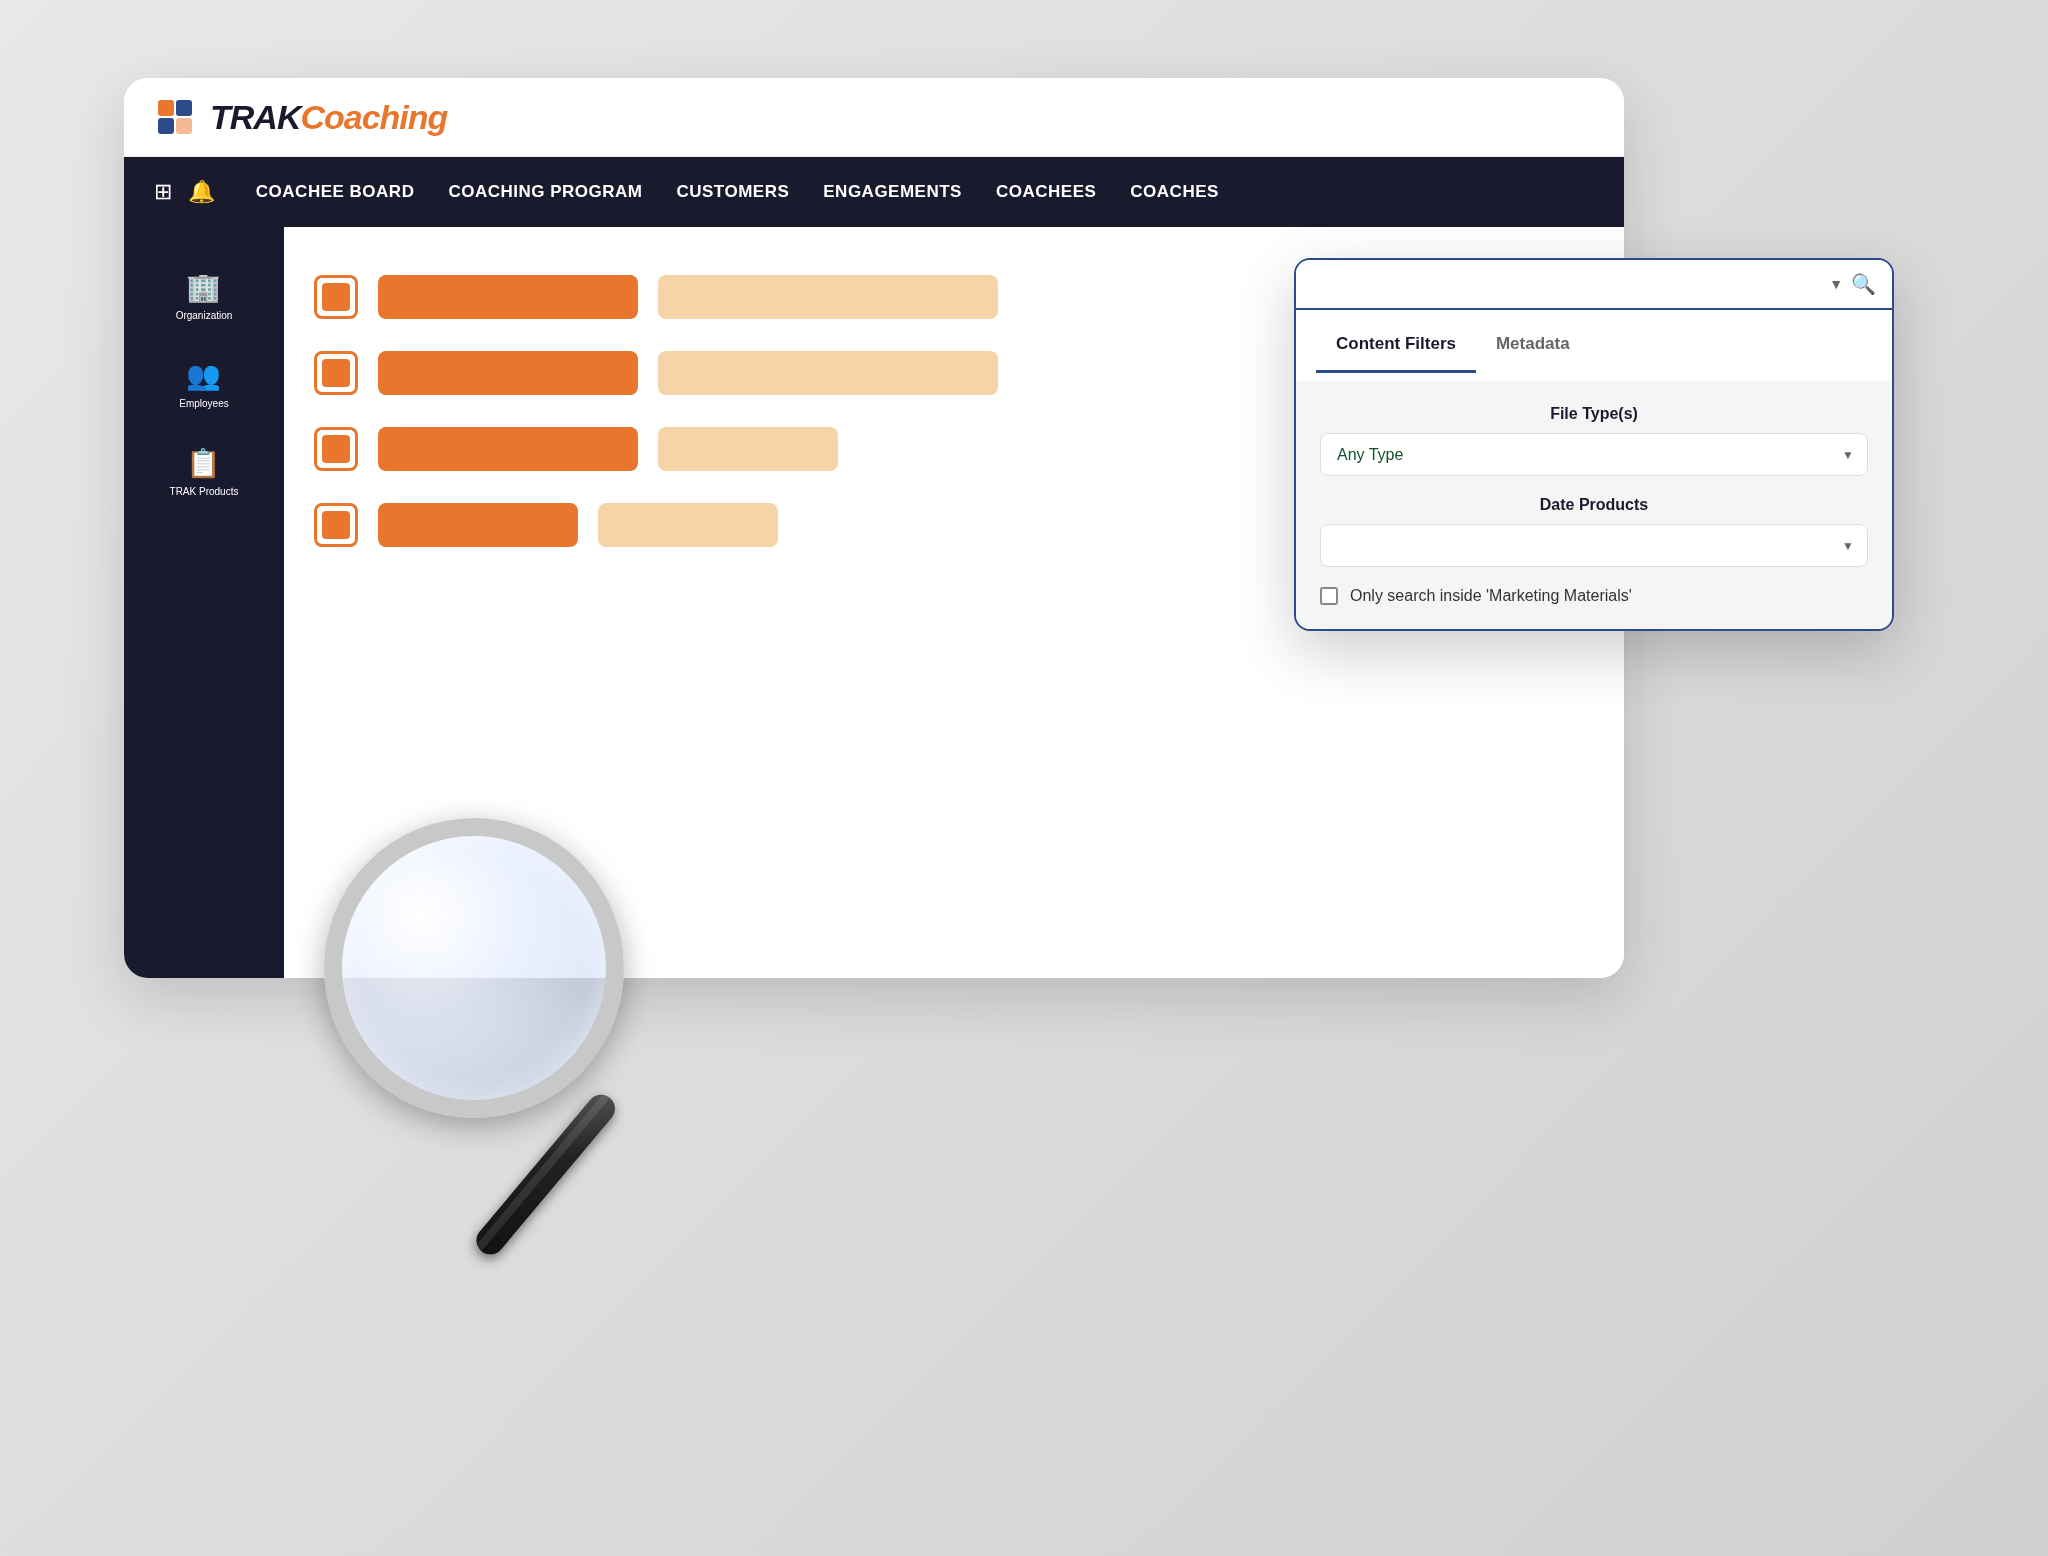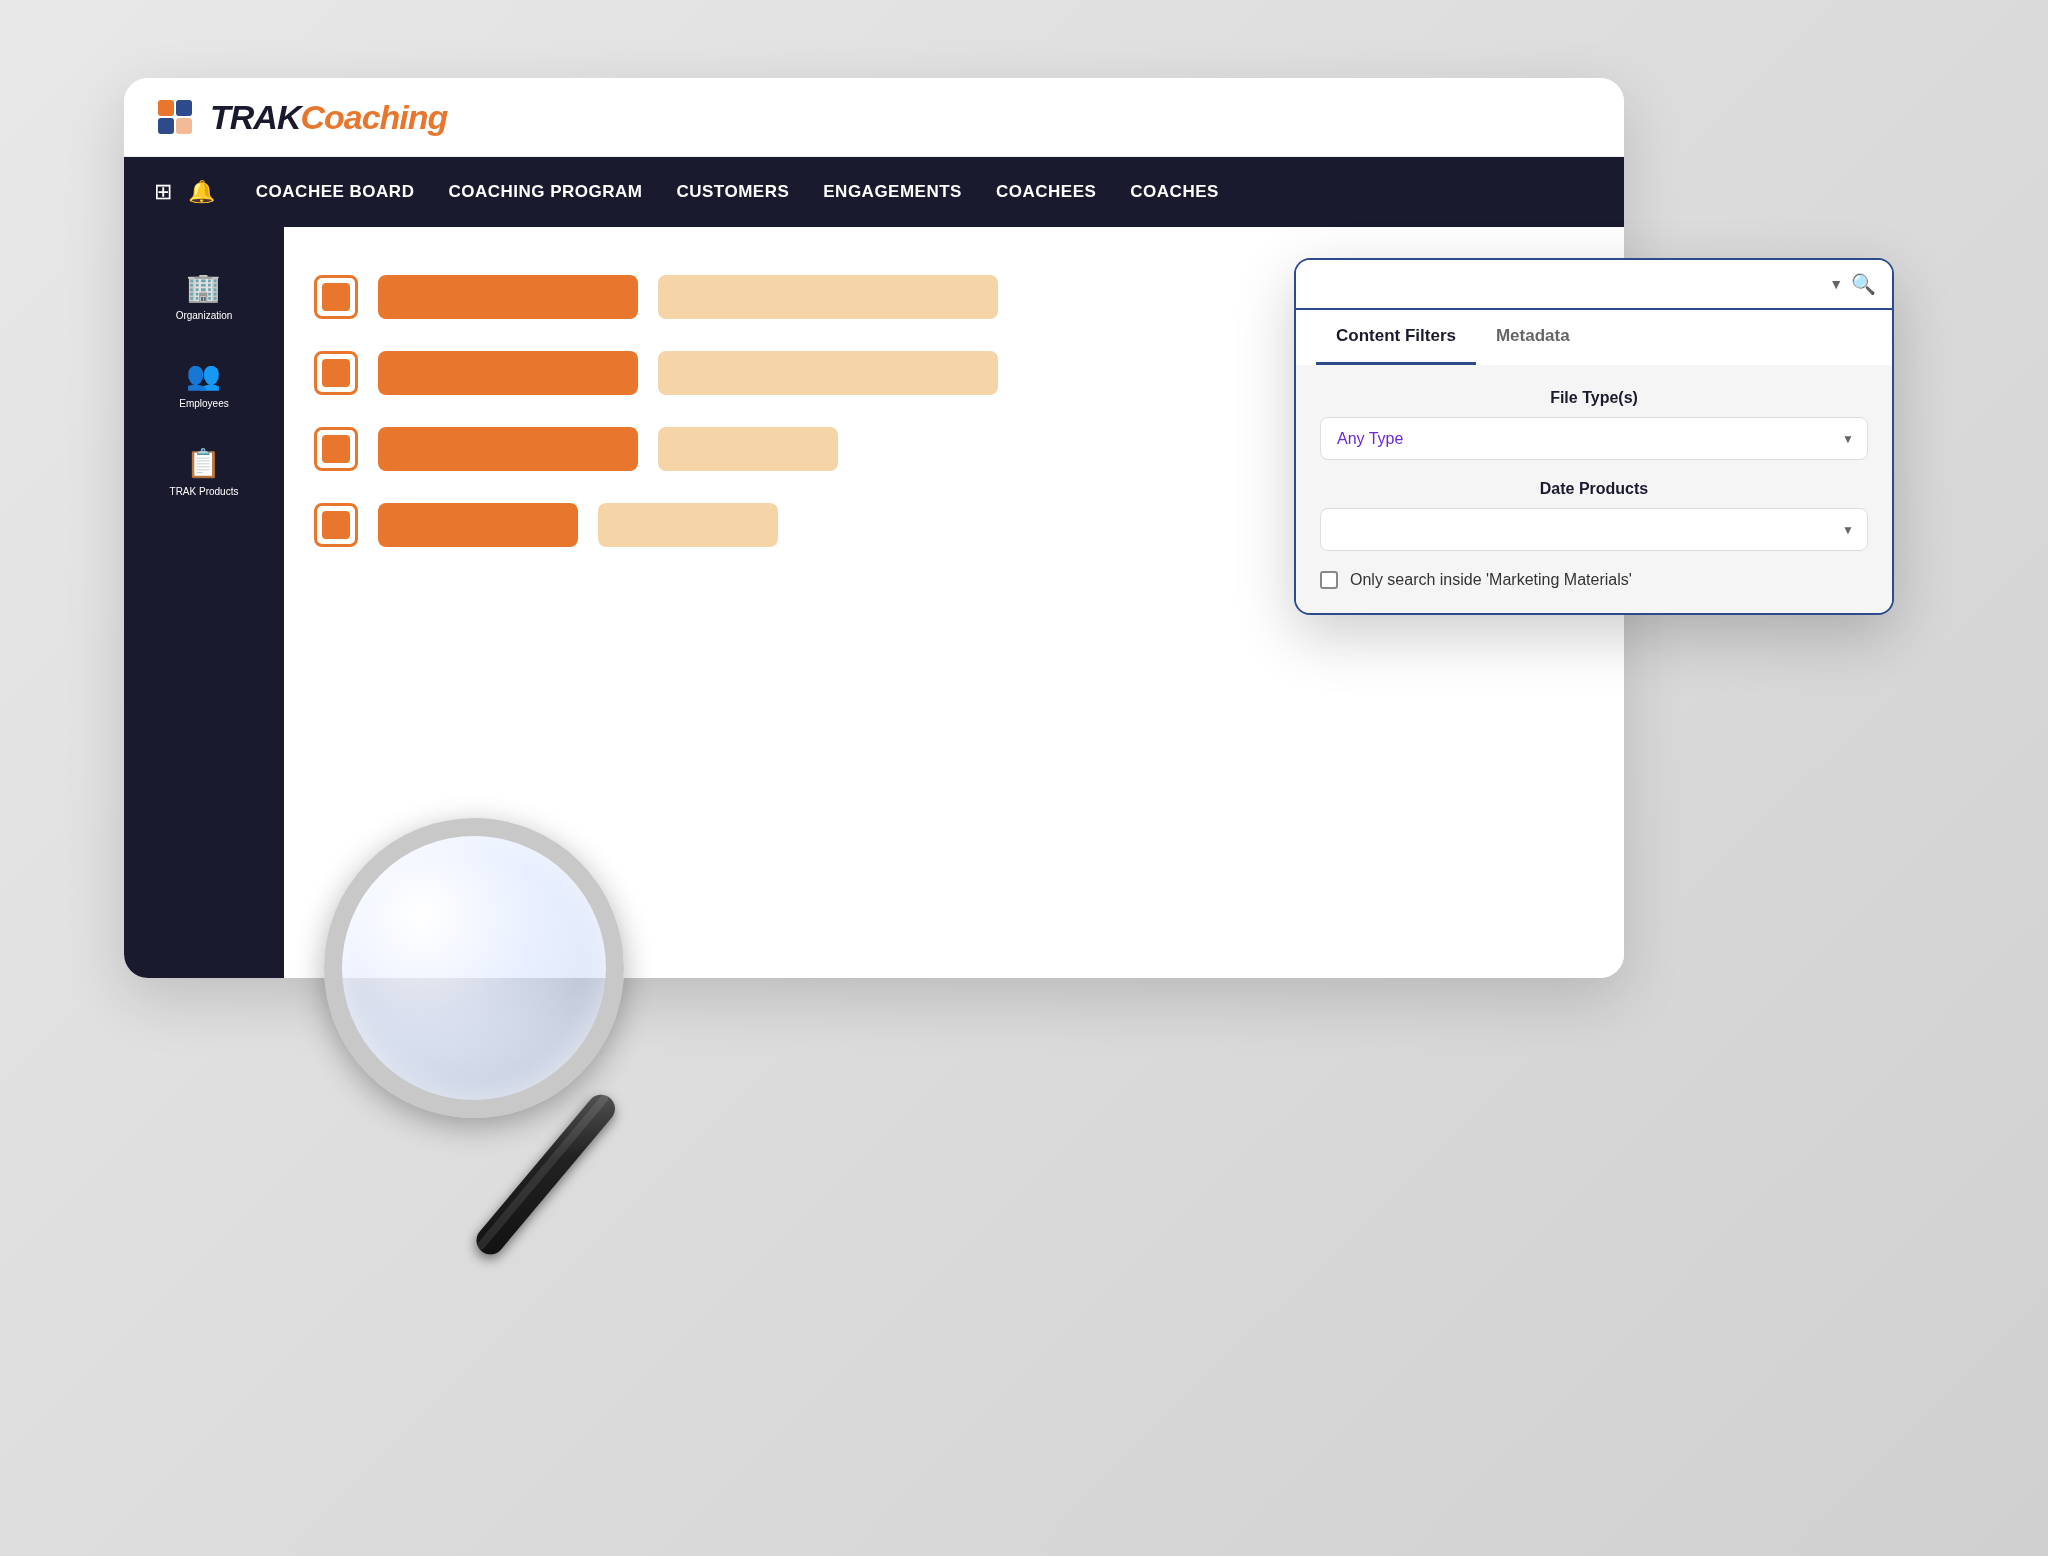--- a/index.html
+++ b/index.html
@@ -228,21 +228,21 @@
     .filter-search-icon {
       color: #333;
       font-size: 20px;
       cursor: pointer;
     }
 
     
     .filter-tabs {
       display: flex;
       background: #ffffff;
-      padding: 0 20px;
+      padding: 8px 20px;
     }
 
     .filter-tab {
       padding: 16px 20px;
       font-size: 17px;
       font-weight: 600;
       cursor: pointer;
       color: #666;
       border-bottom: 3px solid transparent;
     }
@@ -300,21 +300,21 @@
       color: #666;
       pointer-events: none;
     }
 
     .filter-select-wrapper select {
       width: 100%;
       padding: 12px 40px 12px 16px;
       border: 1px solid #ddd;
       border-radius: 8px;
       font-size: 16px;
-      color: #6d28d9;
+      color: #14532d;
       background: #ffffff;
       appearance: none;
       cursor: pointer;
       outline: none;
     }
 
     .filter-input {
       width: 100%;
       padding: 12px 16px;
       border: 1px solid #ddd;

